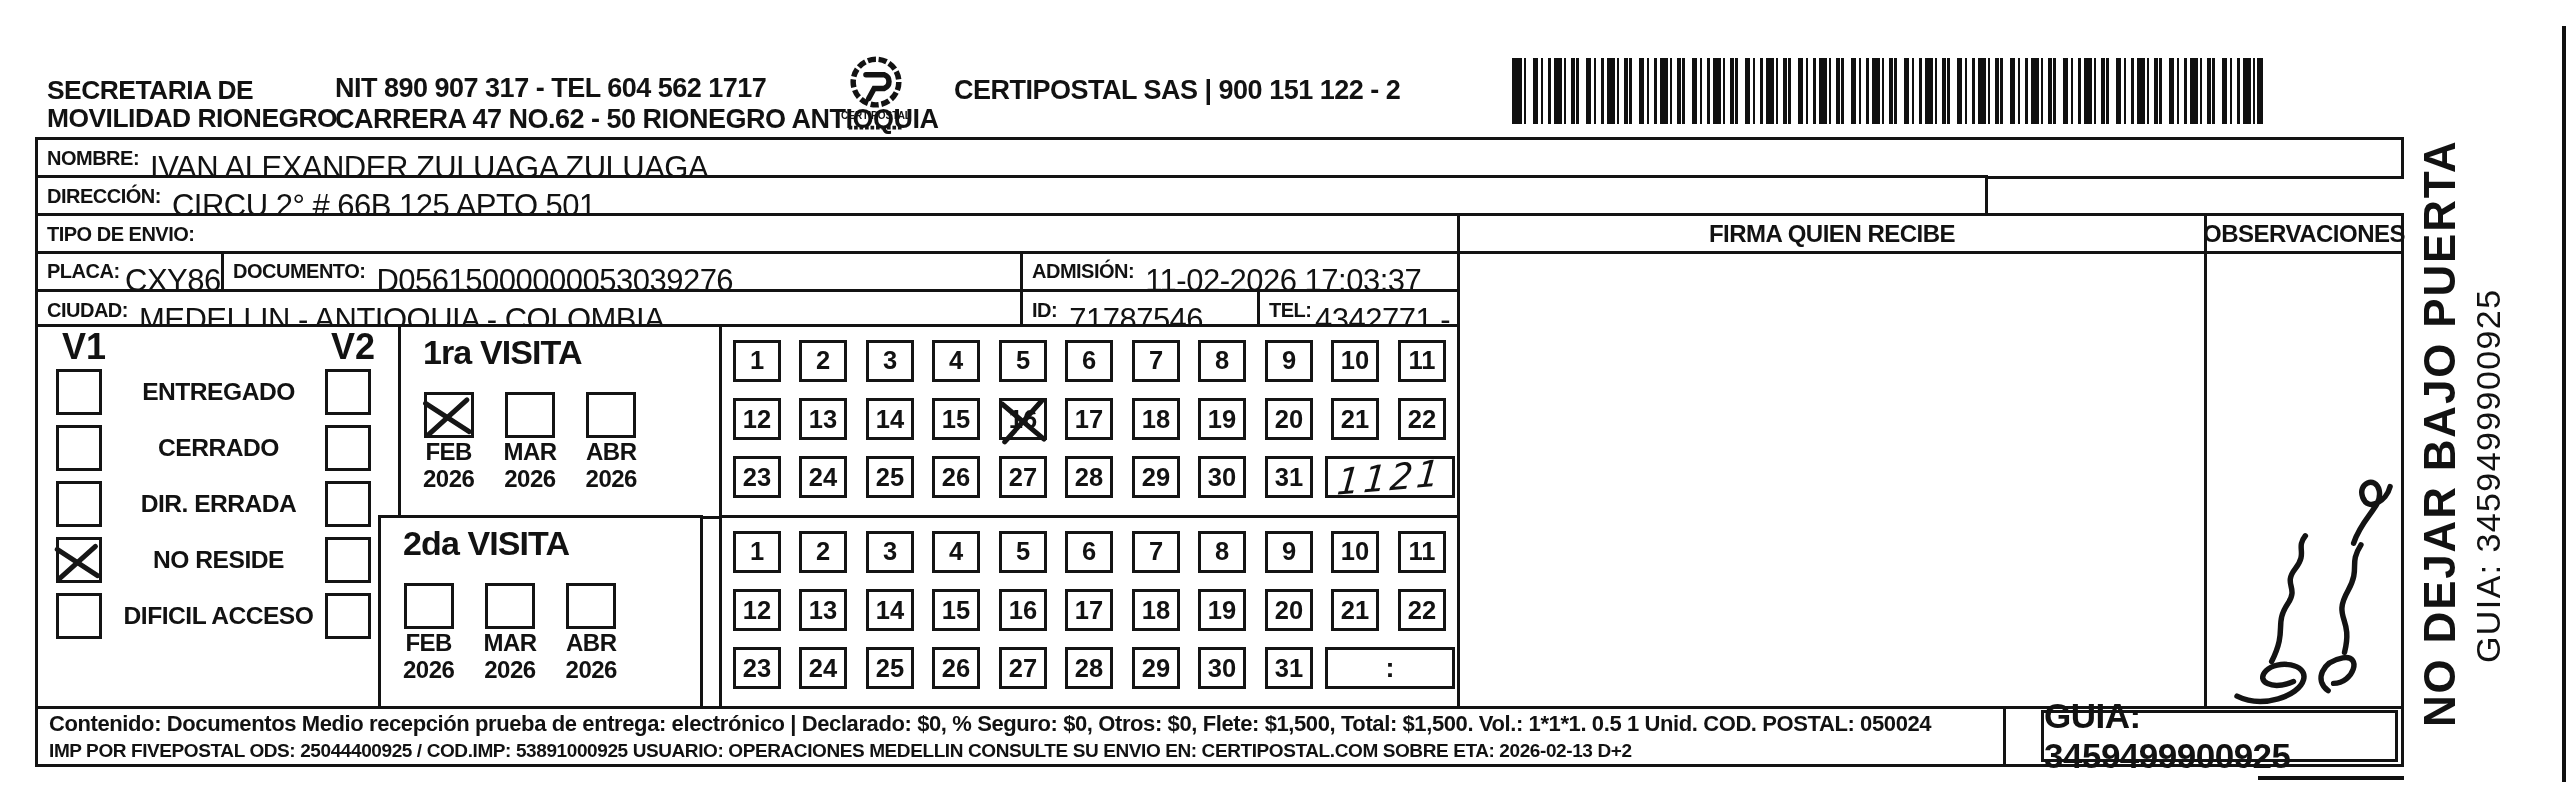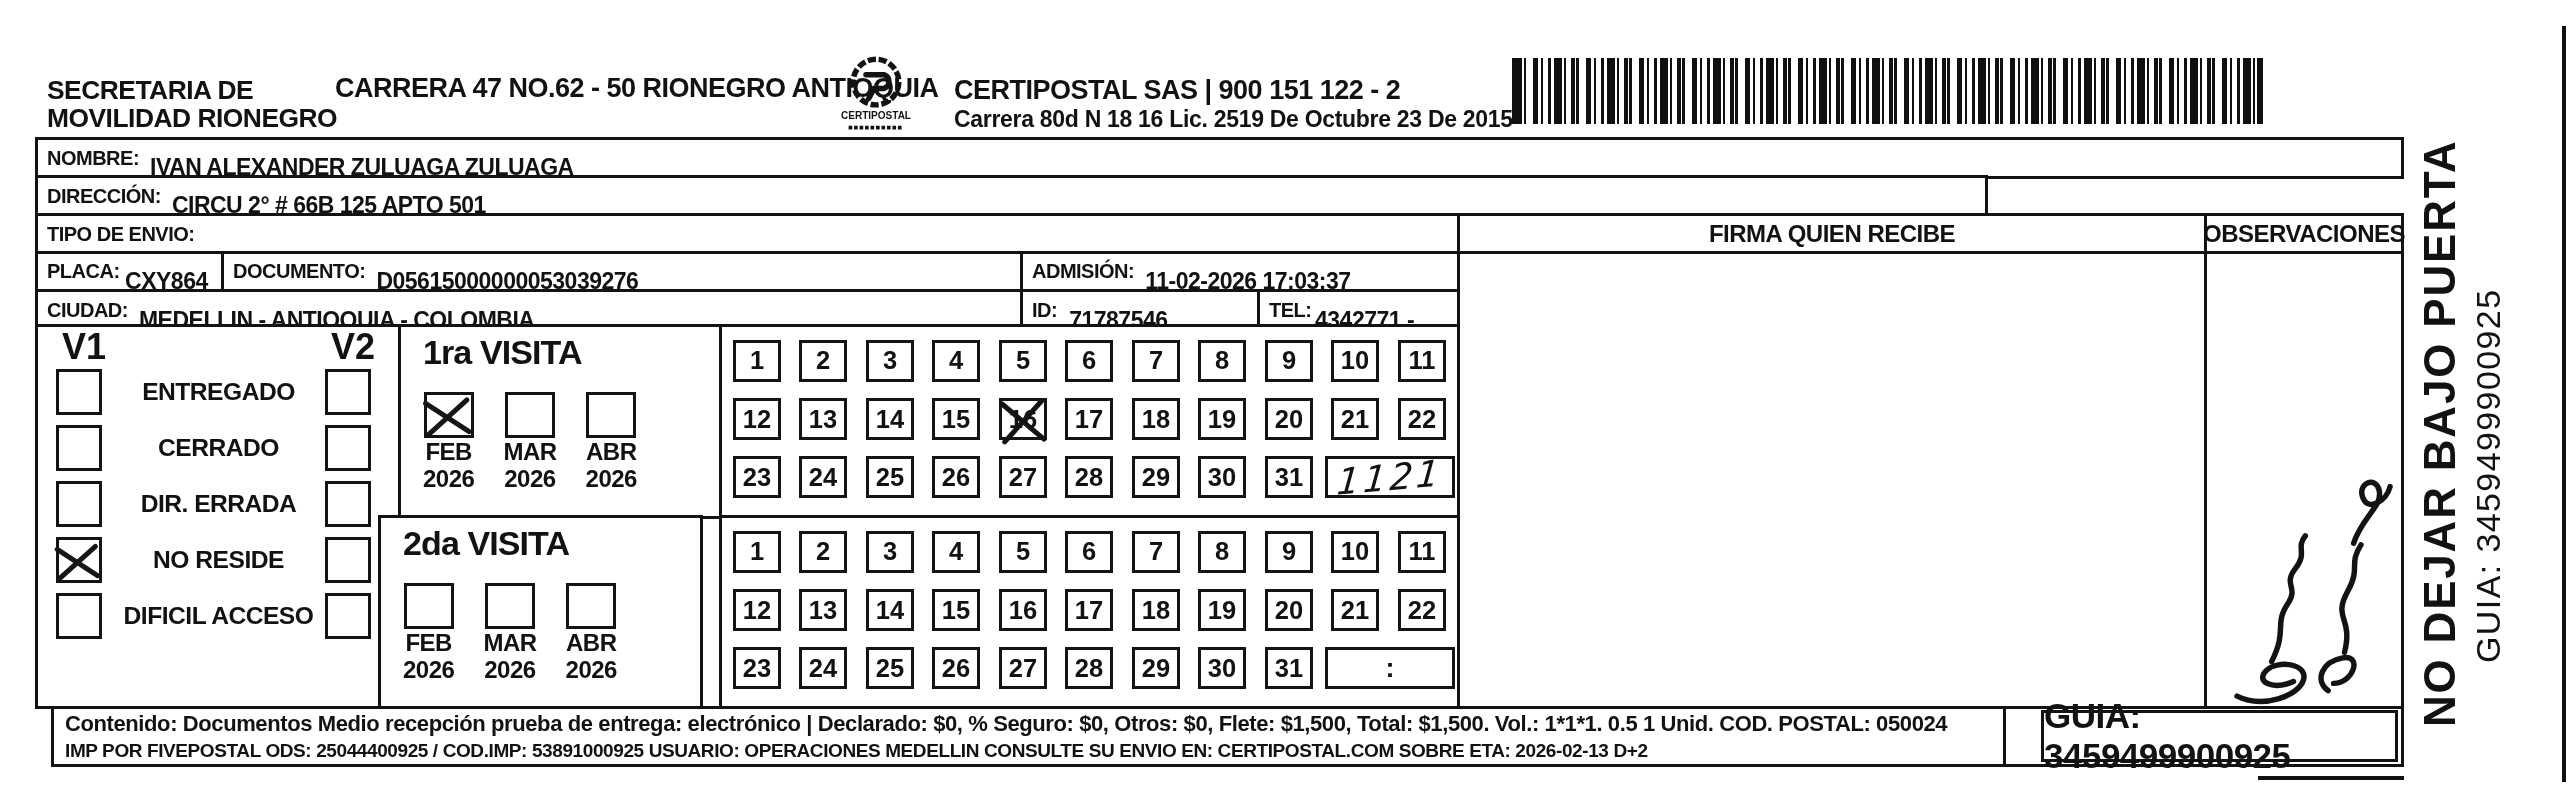--- a/index.html
+++ b/index.html
@@ -14,21 +14,21 @@
   .h-right2{left:954px;top:106px;font-size:23px;letter-spacing:-0.3px;}
   .barcode{position:absolute;left:1512px;top:58px;width:739px;height:66px;
     border-left:6.4px solid #101010;border-right:6.4px solid #101010;
     background:repeating-linear-gradient(90deg,#101010 0 3.6px,#fff 3.6px 5.5px,#101010 5.5px 8.2px,#fff 8.2px 14.6px,
       #101010 14.6px 20px,#fff 20px 23px,#101010 23px 24.6px,#fff 24.6px 30px,#101010 30px 33px,#fff 33px 36px,
       #101010 36px 44px,#fff 44px 46px,#101010 46px 48px,#fff 48px 53px);}
   
   .cell{position:absolute;border:3.6px solid #131313;box-sizing:border-box;background:#fff;}
   .fcell{display:flex;align-items:center;gap:11px;padding:0 9px;white-space:nowrap;overflow:hidden;}
   .lbl{font-size:20px;font-weight:700;letter-spacing:-0.5px;}
-  .val{font-size:23px;font-weight:700;letter-spacing:-0.5px;margin-top:19px;}
+  .val{font-size:31px;font-weight:400;letter-spacing:-0.5px;margin-top:19px;}
   .colhead{display:flex;align-items:center;justify-content:center;font-size:24px;font-weight:700;letter-spacing:-0.5px;}
   
   .v-panel{padding-top:1.8px;}
   .v-head{display:flex;justify-content:space-between;align-items:flex-start;height:35px;padding:0 24px;
           font-size:36px;font-weight:700;line-height:36px;}
   .status-row{display:grid;grid-template-columns:56px 1fr 56px;align-items:center;height:56px;padding:0 18px;}
   .status-label{text-align:center;font-size:24.6px;font-weight:700;letter-spacing:-0.5px;}
   .chk{width:40px;height:40px;border:3.6px solid #141414;position:relative;background:#fff;box-sizing:content-box;}
   .chk.big{width:44px;height:40px;}
   .chk.checked::before,.chk.checked::after{content:"";position:absolute;left:-8.2px;right:-4.6px;top:50%;height:4.6px;
@@ -67,32 +67,32 @@
 </head>
 <body>
 
 <div class="page">
 
   <div class="hblock h-left">
     <div>SECRETARIA  DE</div>
     <div>MOVILIDAD RIONEGRO</div>
   </div>
   <div class="hblock h-mid">
+    <div>NIT 890 907 317 - TEL 604 562 1717</div>
     <div>CARRERA 47 NO.62 - 50 RIONEGRO ANTIOQUIA</div>
   </div>
 
   <svg class="abs" style="left:834px;top:51px;" width="84" height="84" viewBox="0 0 92 92">
     <circle cx="46" cy="34" r="25" fill="none" stroke="#131313" stroke-width="6" stroke-dasharray="9 3"></circle>
     <path d="M35,26 h20 a8,8 0 0 1 0,15 h-11 l-6,11" stroke="#131313" stroke-width="6" fill="none" stroke-linecap="round"></path>
     <text x="46" y="75" font-size="11" font-weight="700" text-anchor="middle" fill="#131313">CERTIPOSTAL</text>
     <line x1="16" y1="84" x2="76" y2="84" stroke="#131313" stroke-width="4" stroke-dasharray="4 2"></line>
   </svg>
 
   <div class="hblock h-right1">CERTIPOSTAL SAS | 900 151 122 - 2</div>
-  <div class="hblock h-right2">Carrera 80d N 18 16  Lic. 2519 De Octubre 23 De 2015</div>
 
   <div class="barcode"></div>
 
   <div class="cell fcell" style="left:35px;top:137px;width:2369px;height:42px;">
     <span class="lbl">NOMBRE:</span>
     <span class="val">IVAN ALEXANDER ZULUAGA ZULUAGA</span>
   </div>
   <div class="cell fcell" style="left:35px;top:175px;width:1953px;height:42px;">
     <span class="lbl">DIRECCIÓN:</span>
     <span class="val">CIRCU 2° # 66B 125 APTO 501</span>
@@ -412,21 +412,21 @@
         <span>30</span>
       </div>
       <div class="daybox" style="left: 543px; top: 129px;">
         <span>31</span>
       </div>
       <div class="daybox wide" style="left: 603px; top: 129px;">
         <span class="time-colon">:</span>
       </div>
     </div>
 
-  <div class="cell foot-cell" style="left:35px;top:706px;width:1972px;height:61px;margin-left:16px;">
+  <div class="cell foot-cell" style="left:35px;top:706px;width:1972px;height:61px;">
     <div class="foot-l1">Contenido: Documentos Medio recepción prueba de entrega: electrónico | Declarado: $0, % Seguro: $0, Otros: $0, Flete: $1,500, Total: $1,500. Vol.: 1*1*1. 0.5  1 Unid. COD. POSTAL: 050024</div>
     <div class="foot-l2">IMP POR FIVEPOSTAL ODS: 25044400925 / COD.IMP: 53891000925 USUARIO: OPERACIONES MEDELLIN CONSULTE SU ENVIO EN: CERTIPOSTAL.COM SOBRE ETA: 2026-02-13 D+2</div>
   </div>
   <div class="cell" style="left:2003px;top:706px;width:401px;height:61px;"></div>
   <div class="guia-box">GUIA: 3459499900925</div>
 
   <div class="vert vert-warn">NO DEJAR BAJO PUERTA</div>
   <div class="vert vert-guia">GUIA: 3459499900925</div>
   <div class="scan-edge"></div>
   <div class="scan-dash"></div>

